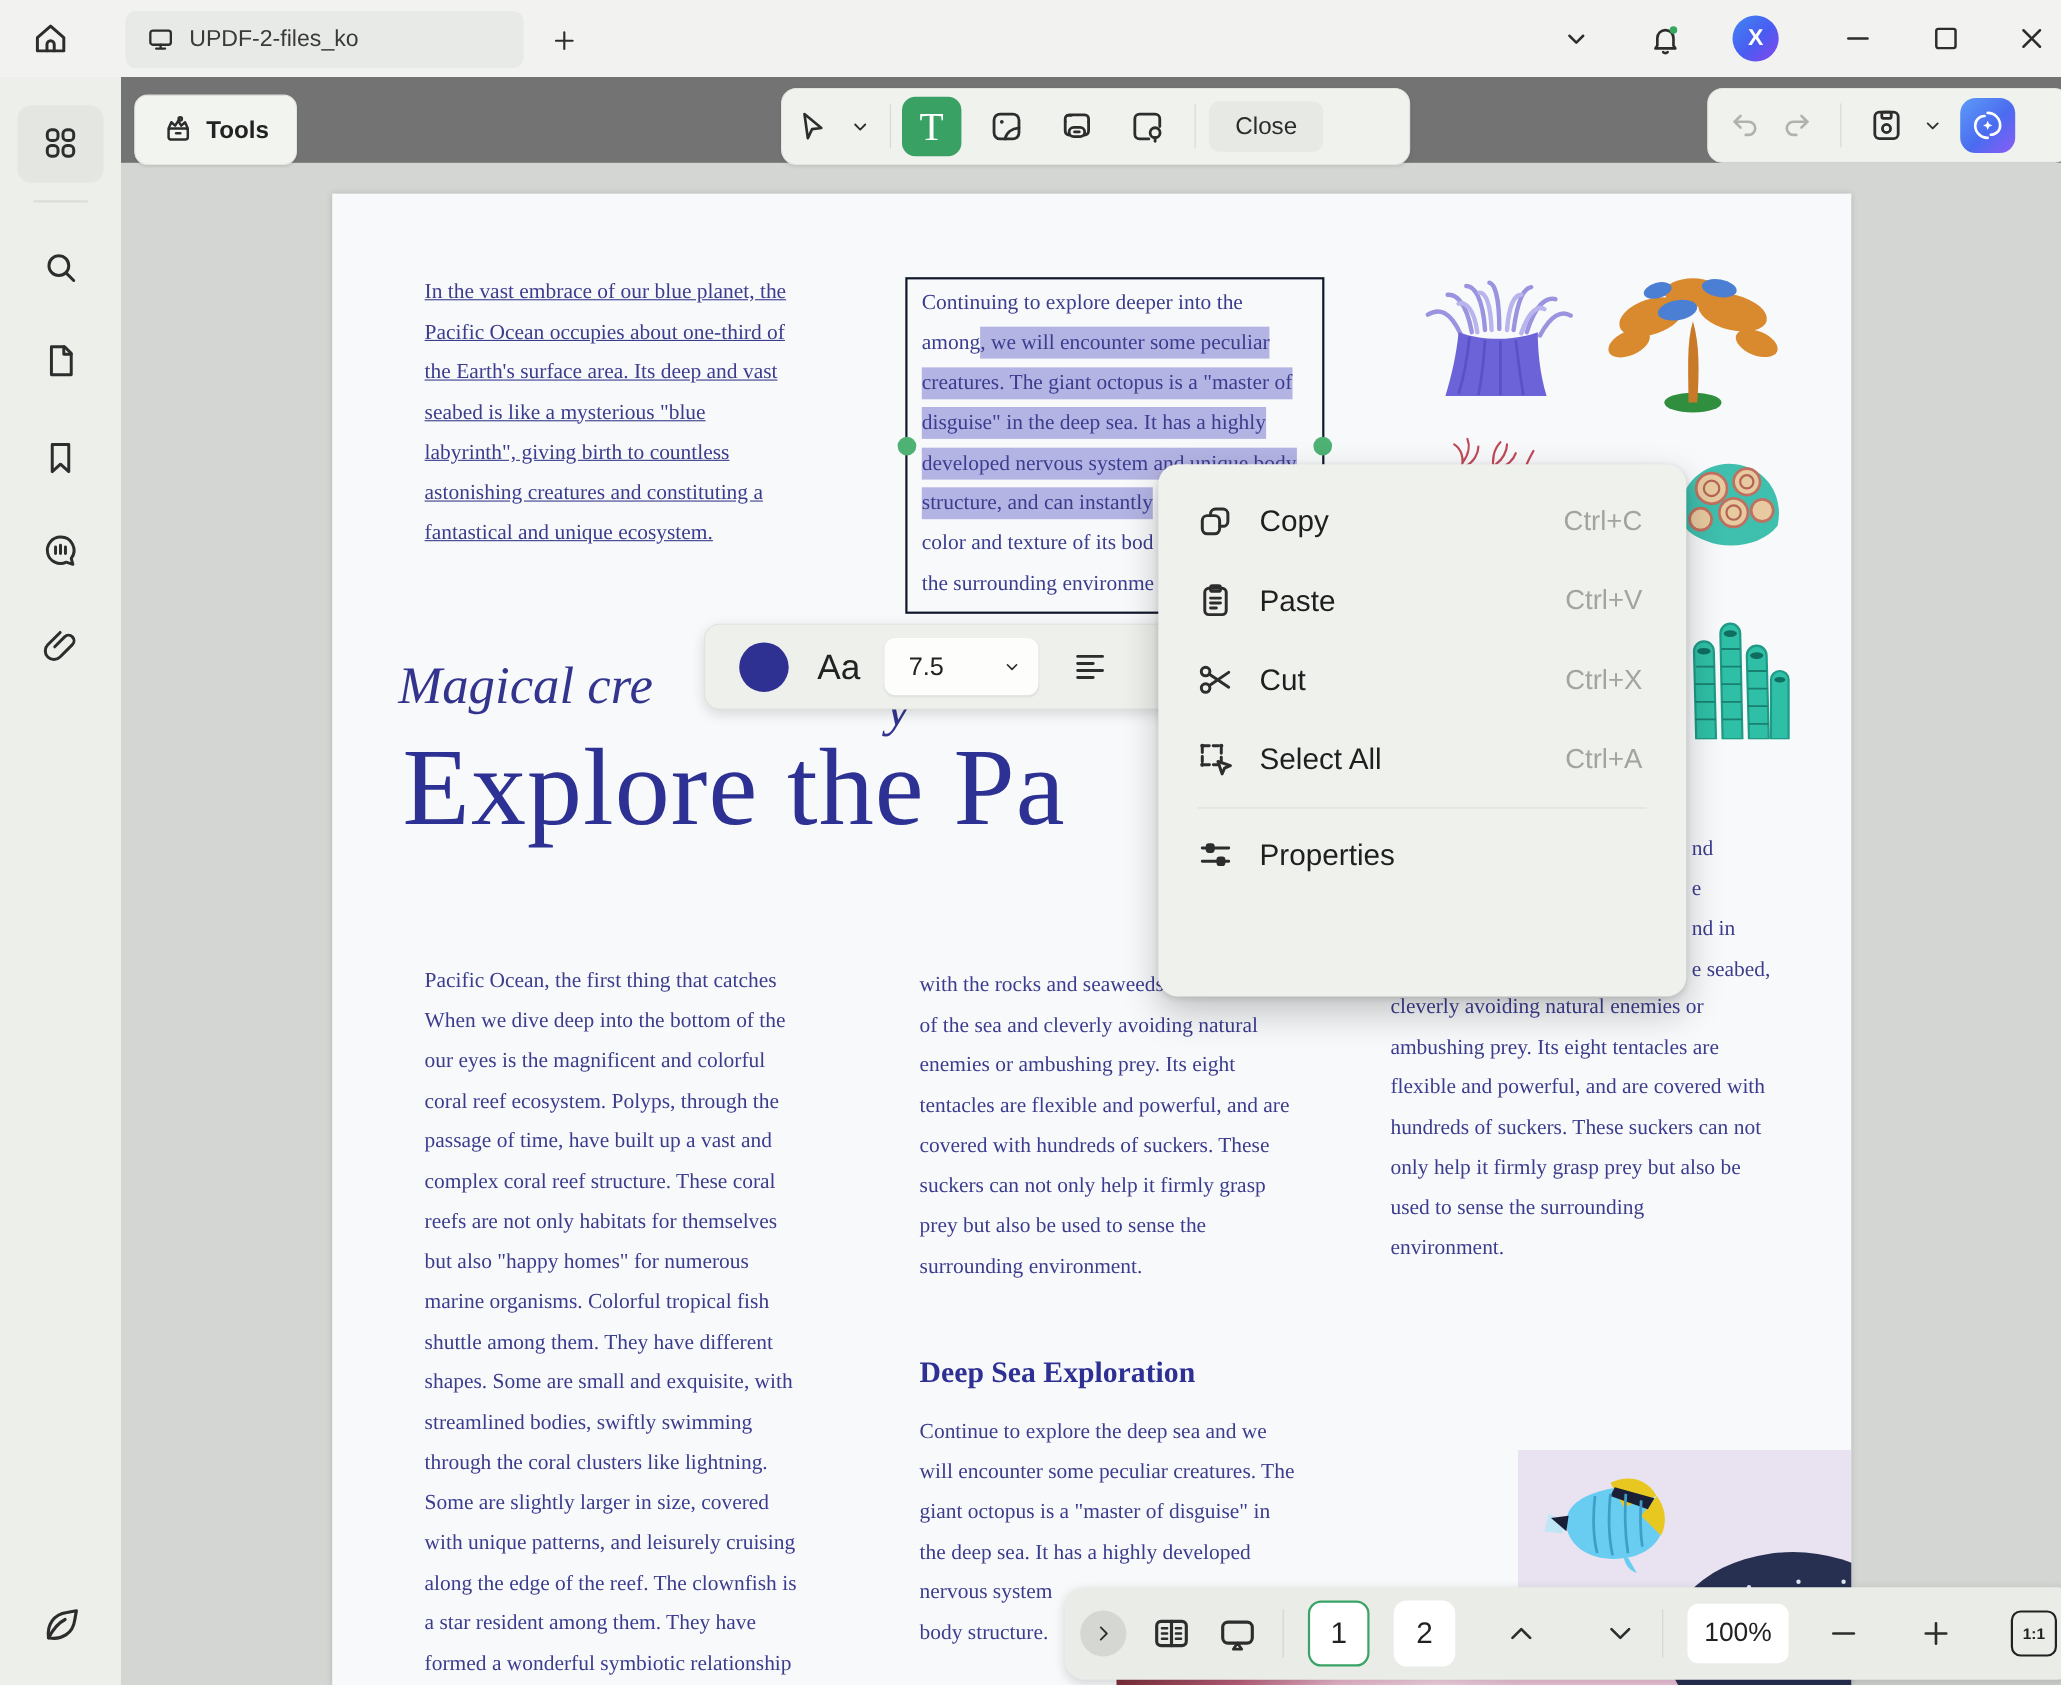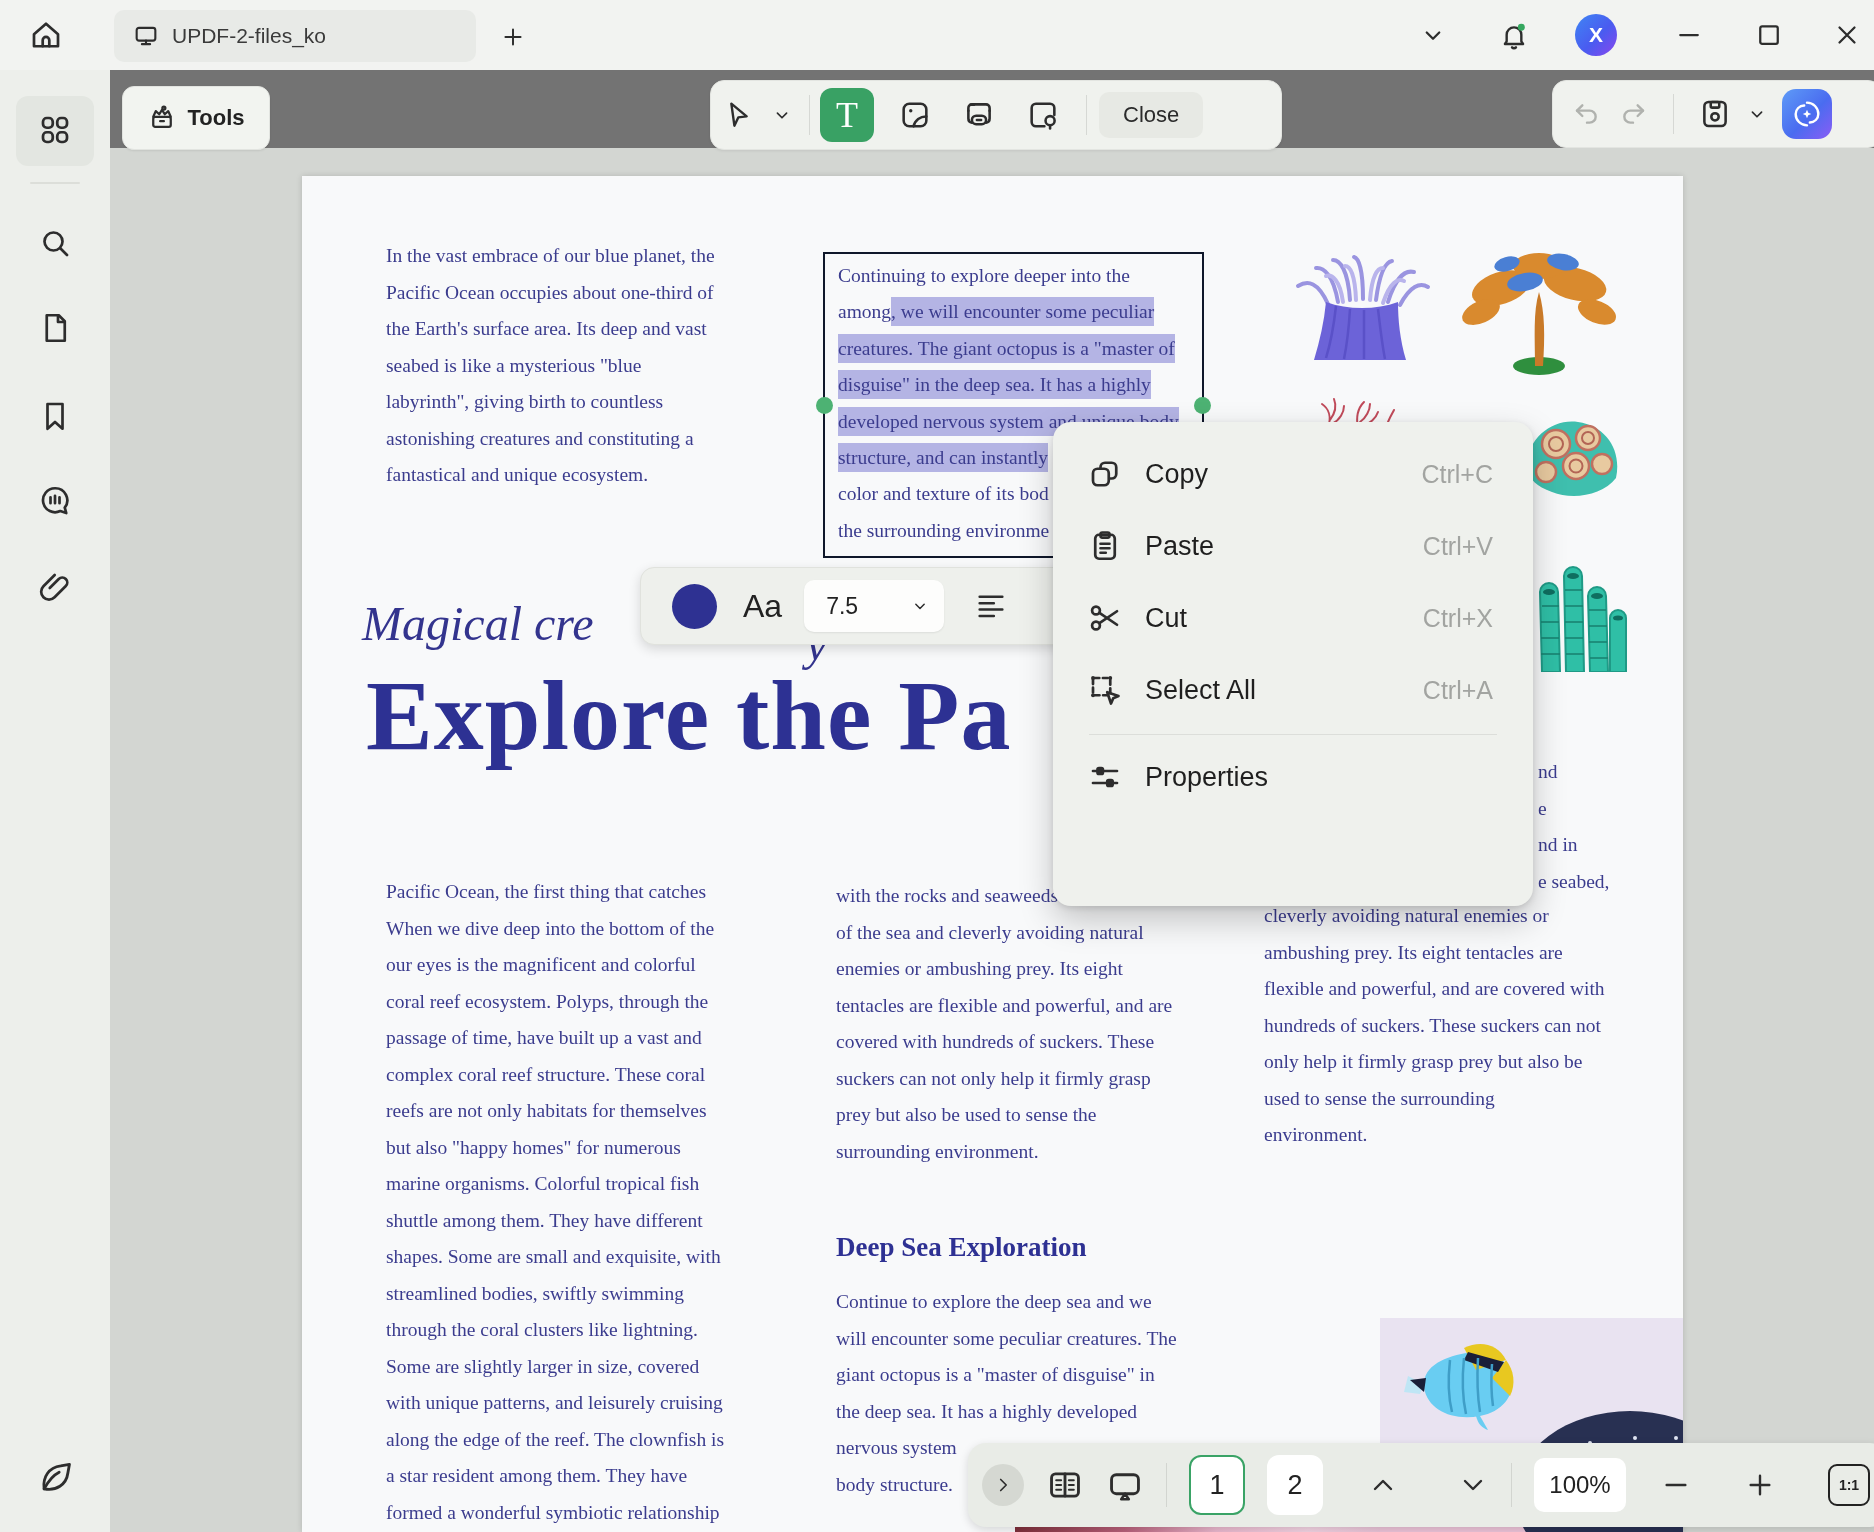--- a/index.html
+++ b/index.html
@@ -38,34 +38,34 @@
   
   #sidebar{position:absolute;left:0;top:70px;width:110px;height:1462px;background:#edefeb;}
   .side-ic{position:absolute;left:37px;width:36px;height:36px;}
   #side-grid-bg{position:absolute;left:16px;top:26px;width:78px;height:70px;background:#e3e6e1;border-radius:12px;}
   #side-div{position:absolute;left:30px;top:112px;width:50px;height:2px;background:#dcded9;border-radius:2px;}
   
   #pdf-page{position:absolute;left:302px;top:176px;width:1381px;height:1356px;background:#f8f9fa;
      box-shadow:0 0 6px rgba(0,0,0,.15);}
   .doc{position:absolute;color:#3b3c8e;font-family:"Liberation Serif",serif;font-size:19.5px;}
   .doc .line{white-space:nowrap;height:36.5px;line-height:36.5px;}
-  #col1-intro{left:386px;top:238px;}
+  #col1-intro{left:386px;top:248px;text-decoration:underline;}
   #left-col{left:386px;top:874px;}
   #mid-col{left:836px;top:878px;}
   #right-frags{left:1538px;top:754px;}
   #right-col{left:1264px;top:898px;}
   #deep-heading{position:absolute;left:836px;top:1232px;color:#2e3193;font-family:"Liberation Serif",serif;
      font-size:27px;font-weight:bold;}
   #deep-para{left:836px;top:1284px;}
   #h-italic{position:absolute;left:362px;top:596px;color:#33348e;font-family:"Liberation Serif",serif;
      font-style:italic;font-size:48px;white-space:nowrap;}
   #h-italic-frag{position:absolute;left:806px;top:616px;color:#33348e;font-family:"Liberation Serif",serif;
      font-style:italic;font-size:48px;}
   #h-main{position:absolute;left:366px;top:658px;color:#2d3193;font-family:"Liberation Serif",serif;
-     font-size:100px;font-weight:bold;white-space:nowrap;letter-spacing:1px;}
+     font-size:100px;font-weight:normal;white-space:nowrap;letter-spacing:1px;}
   
   #textbox{position:absolute;left:823px;top:252px;width:381px;height:306px;border:2px solid #0f172a;
      box-sizing:border-box;z-index:2;}
   #tb-lines{position:absolute;left:13px;top:4px;color:#3b3c8e;font-family:"Liberation Serif",serif;font-size:19.5px;}
   #tb-lines .line{white-space:nowrap;height:36.4px;line-height:36.4px;}
   #tb-lines .hl{background:#b4b4e4;padding:4px 0;}
   .handle{position:absolute;width:17px;height:17px;border-radius:50%;background:#4db273;top:50%;margin-top:-8px;z-index:3;}
   #handle-l{left:-9px;} #handle-r{right:-9px;}
   
   #format-bar{position:absolute;left:640px;top:567px;width:472px;height:78px;background:#eef0ec;

